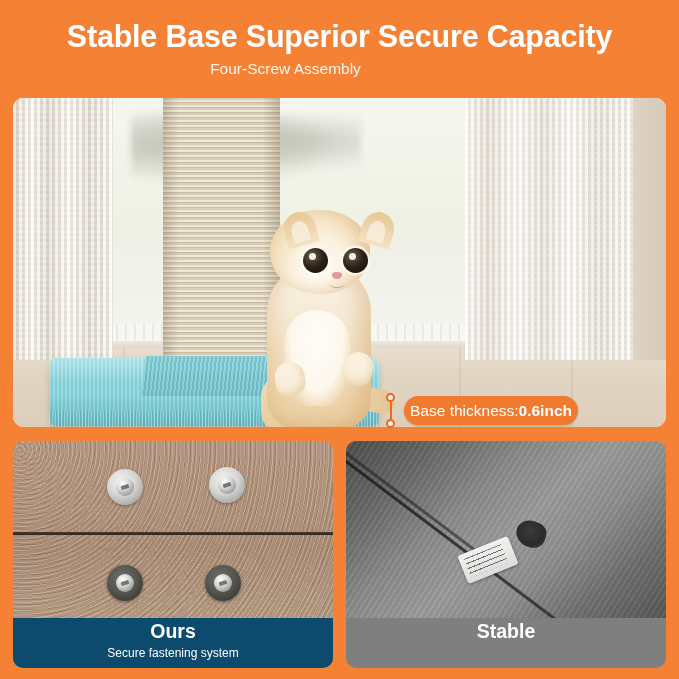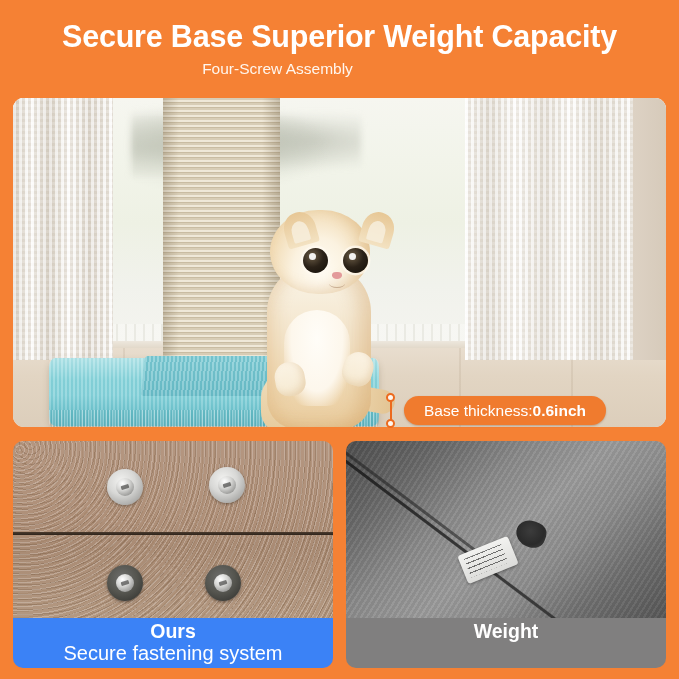--- a/index.html
+++ b/index.html
@@ -37,21 +37,21 @@
     width: 679px;
     font-size: 30.5px;
     font-weight: bold;
     color: #FFFFFF;
     letter-spacing: -0.2px;
     line-height: 38px;
     white-space: nowrap;
   }
   .header-subtitle {
     position: absolute;
-    left: 0;
+    left: 8px;
     top: 59px;
     width: 555px;
     font-size: 15.5px;
     font-weight: normal;
     color: #FFF6EE;
     line-height: 20px;
     white-space: nowrap;
   }
 
   
@@ -403,21 +403,21 @@
     box-sizing: border-box;
   }
   .caliper-dot.top { top: 0; }
   .caliper-dot.bottom { top: 26px; }
 
   .thickness-badge {
     position: absolute;
     left: 404px;
     top: 396px;
     height: 29px;
-    padding: 0 20px;
+    padding: 0 6px;
     border-radius: 15px;
     background: #F07B2E;
     color: #FFFFFF;
     font-size: 15.5px;
     line-height: 29px;
     white-space: nowrap;
     box-shadow: 0 1px 2px rgba(120,60,20,0.30);
   }
   .thickness-badge .value {
     font-weight: bold;
@@ -557,31 +557,31 @@
   
   .caption {
     position: absolute;
     left: 0;
     top: 177px;
     width: 320px;
     height: 50px;
     text-align: center;
     color: #FFFFFF;
   }
-  .caption-ours   { background: #3b82f6; }
+  .caption-ours   { background: #0c4a6e; }
   .caption-others { background: #807F7F; }
   .caption-title {
     font-size: 19.5px;
     font-weight: bold;
     line-height: 24px;
     padding-top: 1px;
     white-space: nowrap;
   }
   .caption-sub {
-    font-size: 20px;
+    font-size: 12px;
     font-weight: normal;
     line-height: 21px;
     white-space: nowrap;
   }
 
   
   .vs-badge {
     position: absolute;
     left: 303px;
     top: 514px;
@@ -603,21 +603,21 @@
     letter-spacing: -0.5px;
     text-shadow: 0 1px 1px rgba(180,120,0,0.35);
   }
 </style>
 </head>
 <body>
 
 <div id="infographic">
 
   <div class="header">
-    <div class="header-title">Secure Base Superior Weight Capacity</div>
+    <div class="header-title">Stable Base Superior Secure Capacity</div>
     <div class="header-subtitle">Four-Screw Assembly</div>
   </div>
 
   <div class="panel-main">
 
     <div class="scene-wall"></div>
     <div class="scene-window"></div>
     <div class="scene-trees"></div>
     <div class="scene-window-glare"></div>
     <div class="scene-sill"></div>
@@ -711,18 +711,18 @@
     <div class="compare-photo concrete">
       <div class="concrete-edge"></div>
       <div class="concrete-crack"></div>
       <div class="concrete-break"></div>
       <div class="concrete-nail"></div>
       <div class="concrete-tag">
         <div class="concrete-tag-lines"></div>
       </div>
     </div>
     <div class="caption caption-others">
-      <div class="caption-title">Weight</div>
+      <div class="caption-title">Stable</div>
     </div>
   </div>
 
 
 </div>
 
 </body></html>

